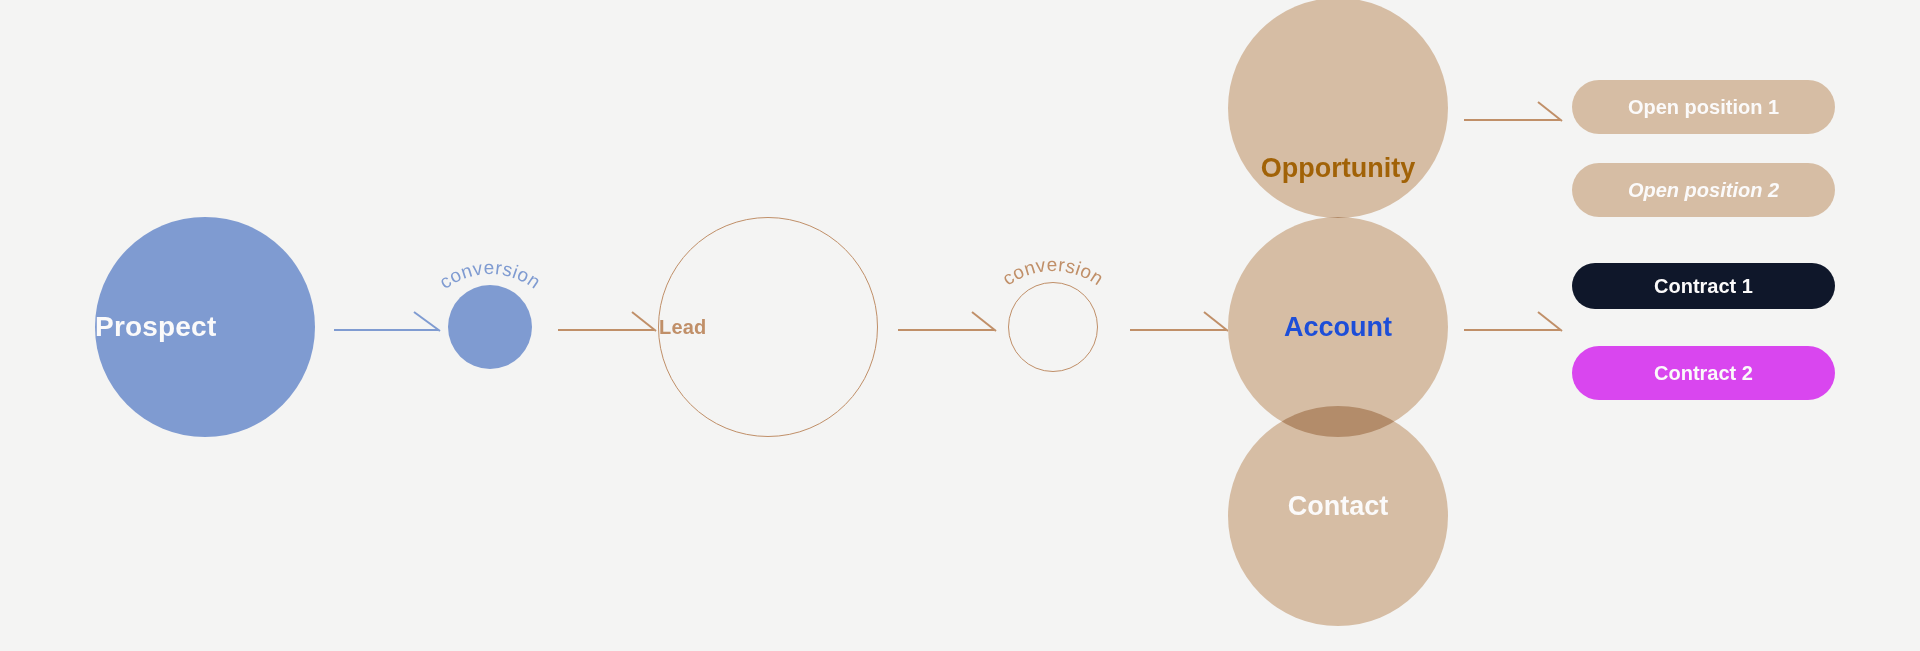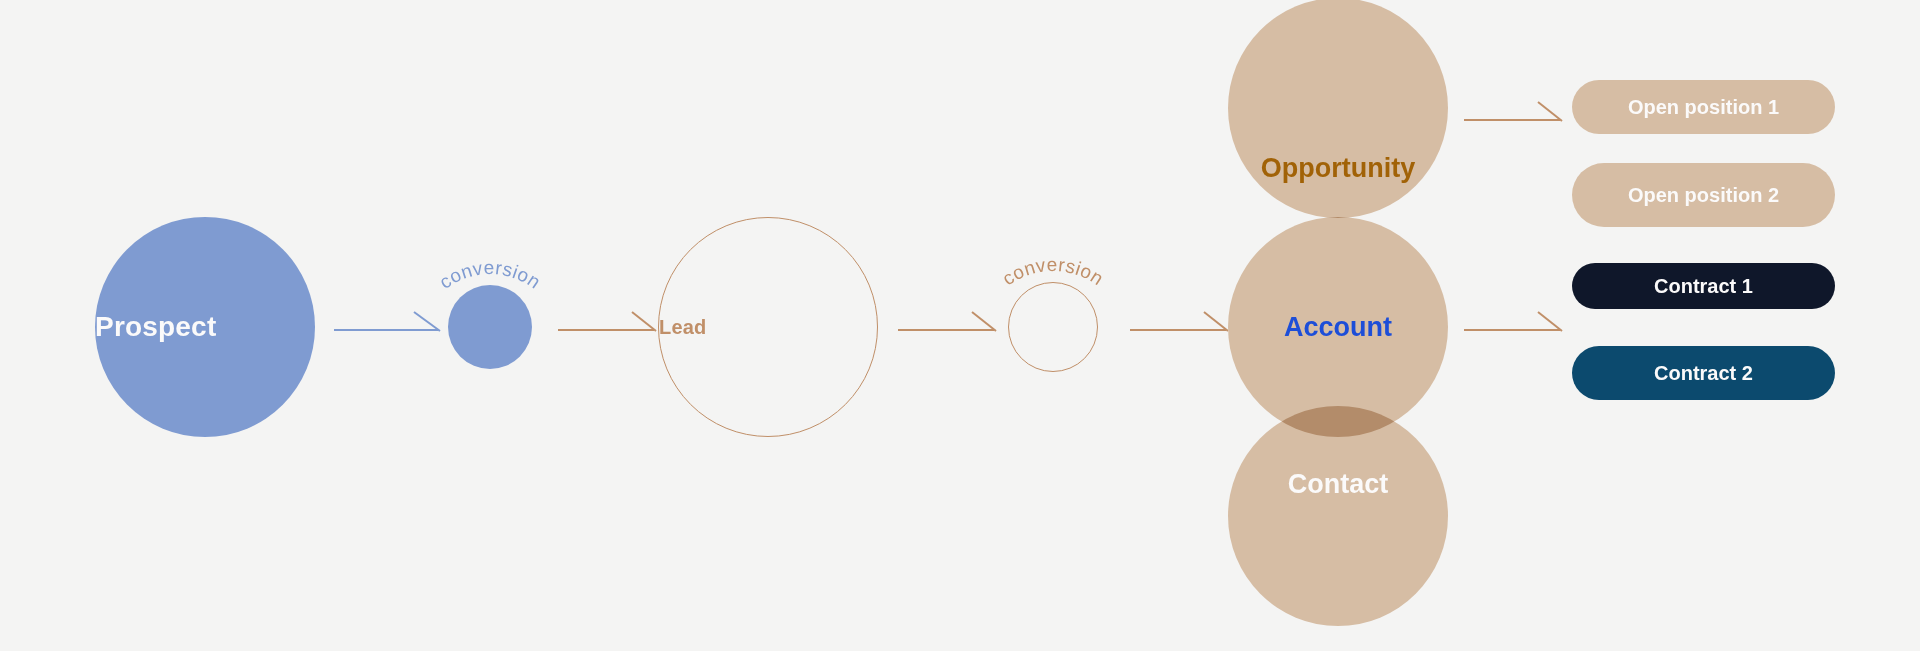--- a/index.html
+++ b/index.html
@@ -150,29 +150,29 @@
 
   <div class="blend-group">
     <div class="node-circle filled-tan" style="left:1228px; top:-2px; width:220px; height:220px; background:#d6bda4;"></div>
     <div class="node-circle filled-tan" style="left:1228px; top:217px; width:220px; height:220px; background:#d6bda4;"></div>
     <div class="node-circle filled-tan" style="left:1228px; top:406px; width:220px; height:220px; background:#d6bda4;"></div>
   </div>
 
   <div class="tan-label-layer">
     <span class="free-label" style="left:1338px; top:140px; font-size:27px; color:#a16207;margin-top:28px;">Opportunity</span>
     <span class="free-label" style="left:1338px; top:327px; font-size:27px; color:#1d4ed8;">Account</span>
-    <span class="free-label" style="left:1338px; top:484px; font-size:27px; color:#fbfafa;">Contact</span>
+    <span class="free-label" style="left:1338px; top:506px; font-size:27px; color:#fbfafa;">Contact</span>
   </div>
 
   <div class="pill" style="left:1572px; top:80px; width:263px; height:54px; background:#d6bda4;">
     <span class="pill-label">Open position 1</span>
   </div>
-  <div class="pill" style="left:1572px; top:163px; width:263px; height:64px; background:#d6bda4;">
+  <div class="pill" style="left:1572px; top:163px; width:263px; height:54px; background:#d6bda4;font-style:italic;">
     <span class="pill-label">Open position 2</span>
   </div>
   <div class="pill" style="left:1572px; top:263px; width:263px; height:46px; background:#0f172a;">
     <span class="pill-label">Contract 1</span>
   </div>
-  <div class="pill" style="left:1572px; top:346px; width:263px; height:54px; background:#0c4a6e;">
+  <div class="pill" style="left:1572px; top:346px; width:263px; height:54px; background:#d946ef;">
     <span class="pill-label">Contract 2</span>
   </div>
 
 </div>
 
 </body></html>

